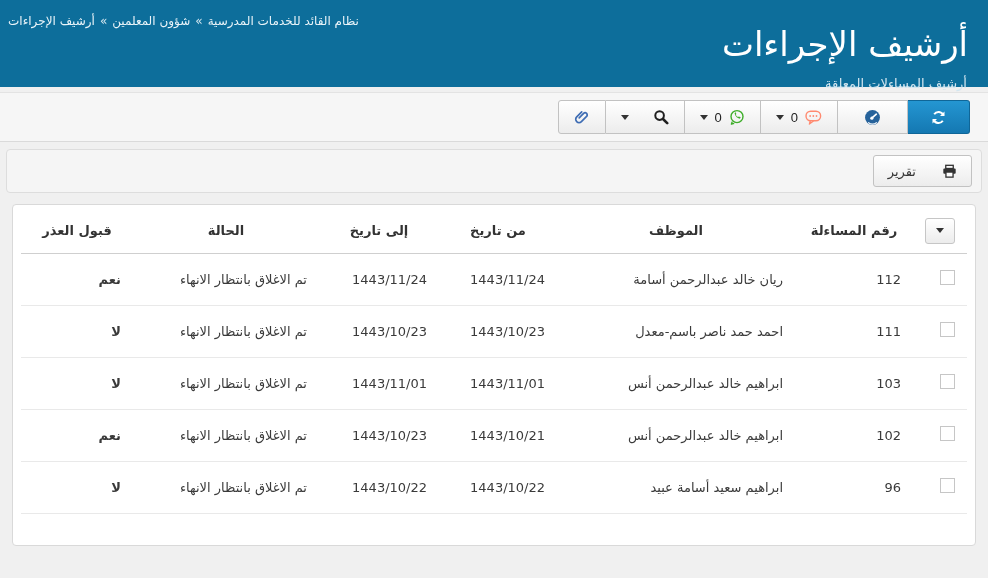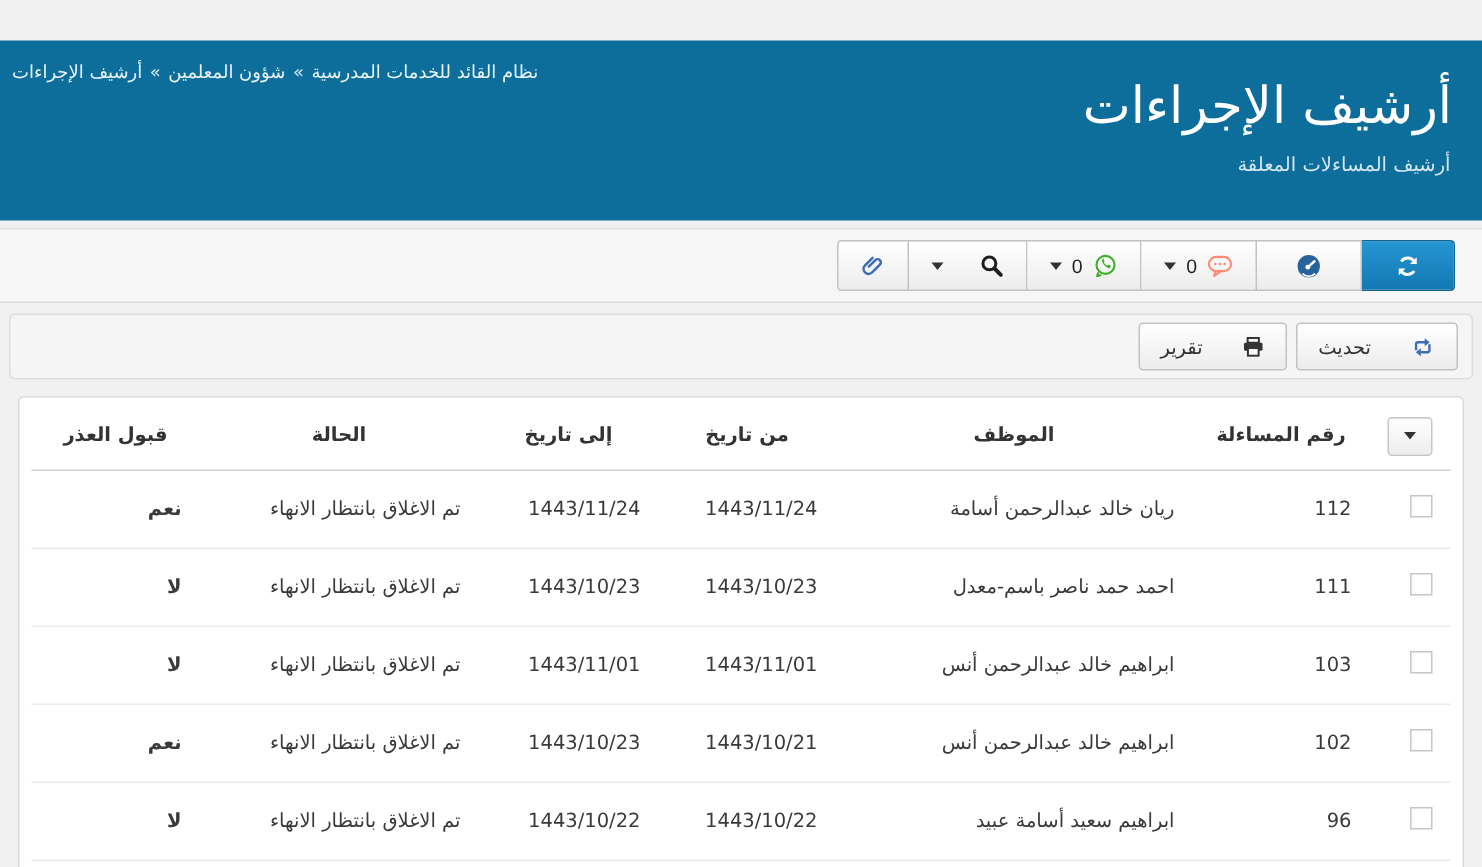--- a/index.html
+++ b/index.html
@@ -8,25 +8,24 @@
     font-family: "DejaVu Sans", "Liberation Sans", sans-serif;
     background: #f0f0f0;
     direction: rtl;
     overflow: hidden;
     position: relative;
     color: #333;
   }
 
   
   .page-header {
-    height: 120px;
+    height: 87px;
     background: #0d6e9b;
     position: relative;
     color: #fff;
-    margin-top: 27px;
   }
   .breadcrumb {
     position: absolute;
     top: 11px; left: 8px;
     width: 368px;
     font-size: 12px;
     color: #eaf4f9;
     direction: rtl;
     text-align: left;
     line-height: 1.7;
@@ -242,31 +241,20 @@
             <path d="M1.6 14.4 L1.6 9.6 L6.4 9.6 Z" fill="#fff"></path>
           </svg>
       </span>
     </button>
 
   </div>
 </div>
 
 <div class="action-toolbar">
 
-  <button class="abtn">
-    <span class="icon">
-      <svg viewBox="0 0 18 14" width="17" height="13">
-          <path d="M4.2 9.2 V4.8 a1.4 1.4 0 0 1 1.4-1.4 H10.6" fill="none" stroke="#3a6fb5" stroke-width="1.7"></path>
-          <path d="M10.4 0.6 L14 3.4 L10.4 6.2 Z" fill="#3a6fb5"></path>
-          <path d="M13.8 4.8 v4.4 a1.4 1.4 0 0 1-1.4 1.4 H7.4" fill="none" stroke="#3a6fb5" stroke-width="1.7"></path>
-          <path d="M7.6 7.8 L4 10.6 L7.6 13.4 Z" fill="#3a6fb5"></path>
-        </svg>
-    </span>
-    <span>تحديث</span>
-  </button>
 
 
 
   <button class="abtn">
     <span class="icon">
       <svg viewBox="0 0 16 16" width="15" height="15">
           <rect x="4" y="1.4" width="8" height="3.4" fill="none" stroke="#333" stroke-width="1.4"></rect>
           <rect x="1.4" y="4.8" width="13.2" height="5.6" rx="1" fill="#333"></rect>
           <rect x="4.2" y="8.6" width="7.6" height="5.4" fill="#fff" stroke="#333" stroke-width="1.4"></rect>
         </svg>

